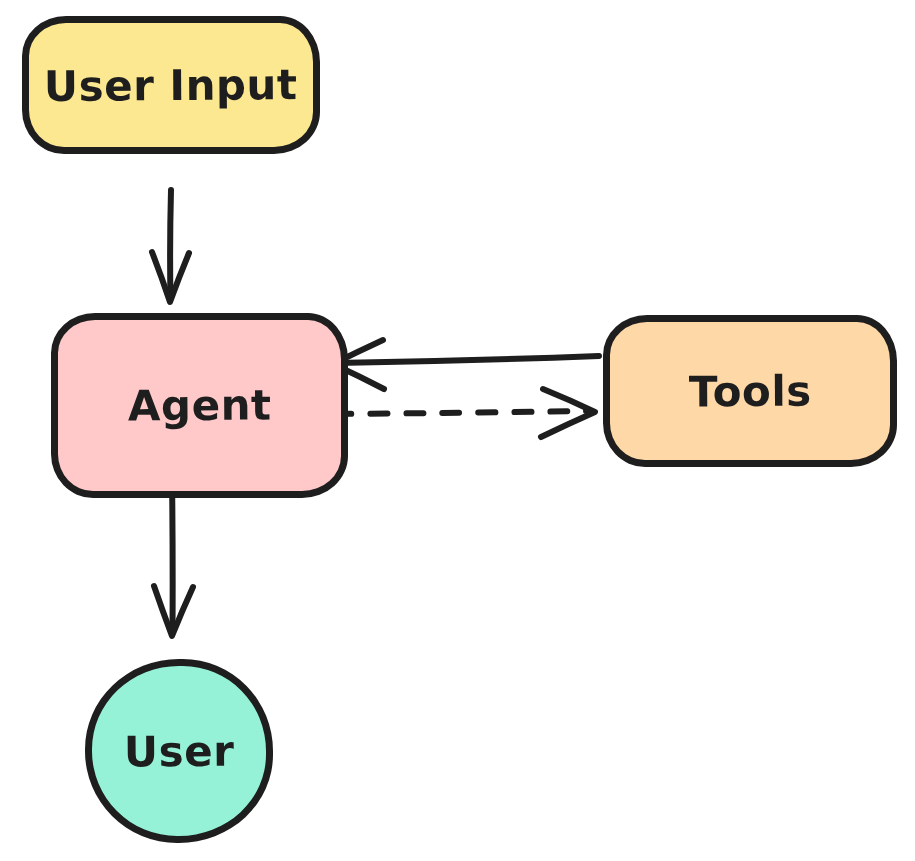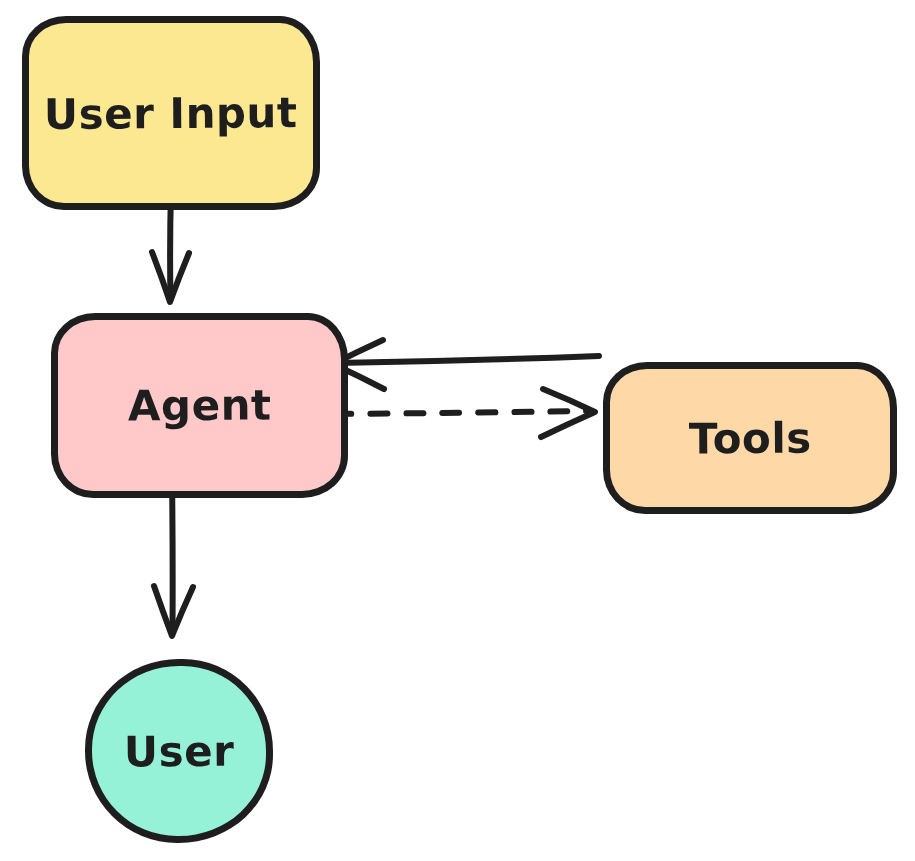--- a/index.html
+++ b/index.html
@@ -23,23 +23,23 @@
     font-weight: 700;
     letter-spacing: 0.5px;
     color: #1e1e1e;
     white-space: nowrap;
     transform: rotate(-0.4deg);
   }
   
   .rect {
     border-radius: 44px 40px 46px 42px / 40px 46px 42px 44px;
   }
-  .node-user-input { left: 22px;  top: 16px;  width: 298px; height: 194px; }
+  .node-user-input { left: 22px;  top: 16px;  width: 298px; height: 138px; }
   .node-agent      { left: 25px;  top: 313px; width: 297px; height: 185px; margin-left: 26px; }
-  .node-tools      { left: 603px; top: 315px; width: 294px; height: 152px; margin-top: 47px; }
+  .node-tools      { left: 603px; top: 315px; width: 294px; height: 152px; }
   .node-user       { left: 85px;  top: 659px; width: 188px; height: 184px; border-radius: 50% 48% 50% 49% / 49% 50% 48% 50%; }
   .edges {
     position: absolute;
     left: 0; top: 0;
     width: 915px; height: 861px;
     pointer-events: none;
   }
   .edges path {
     fill: none;
     stroke: #1e1e1e;

